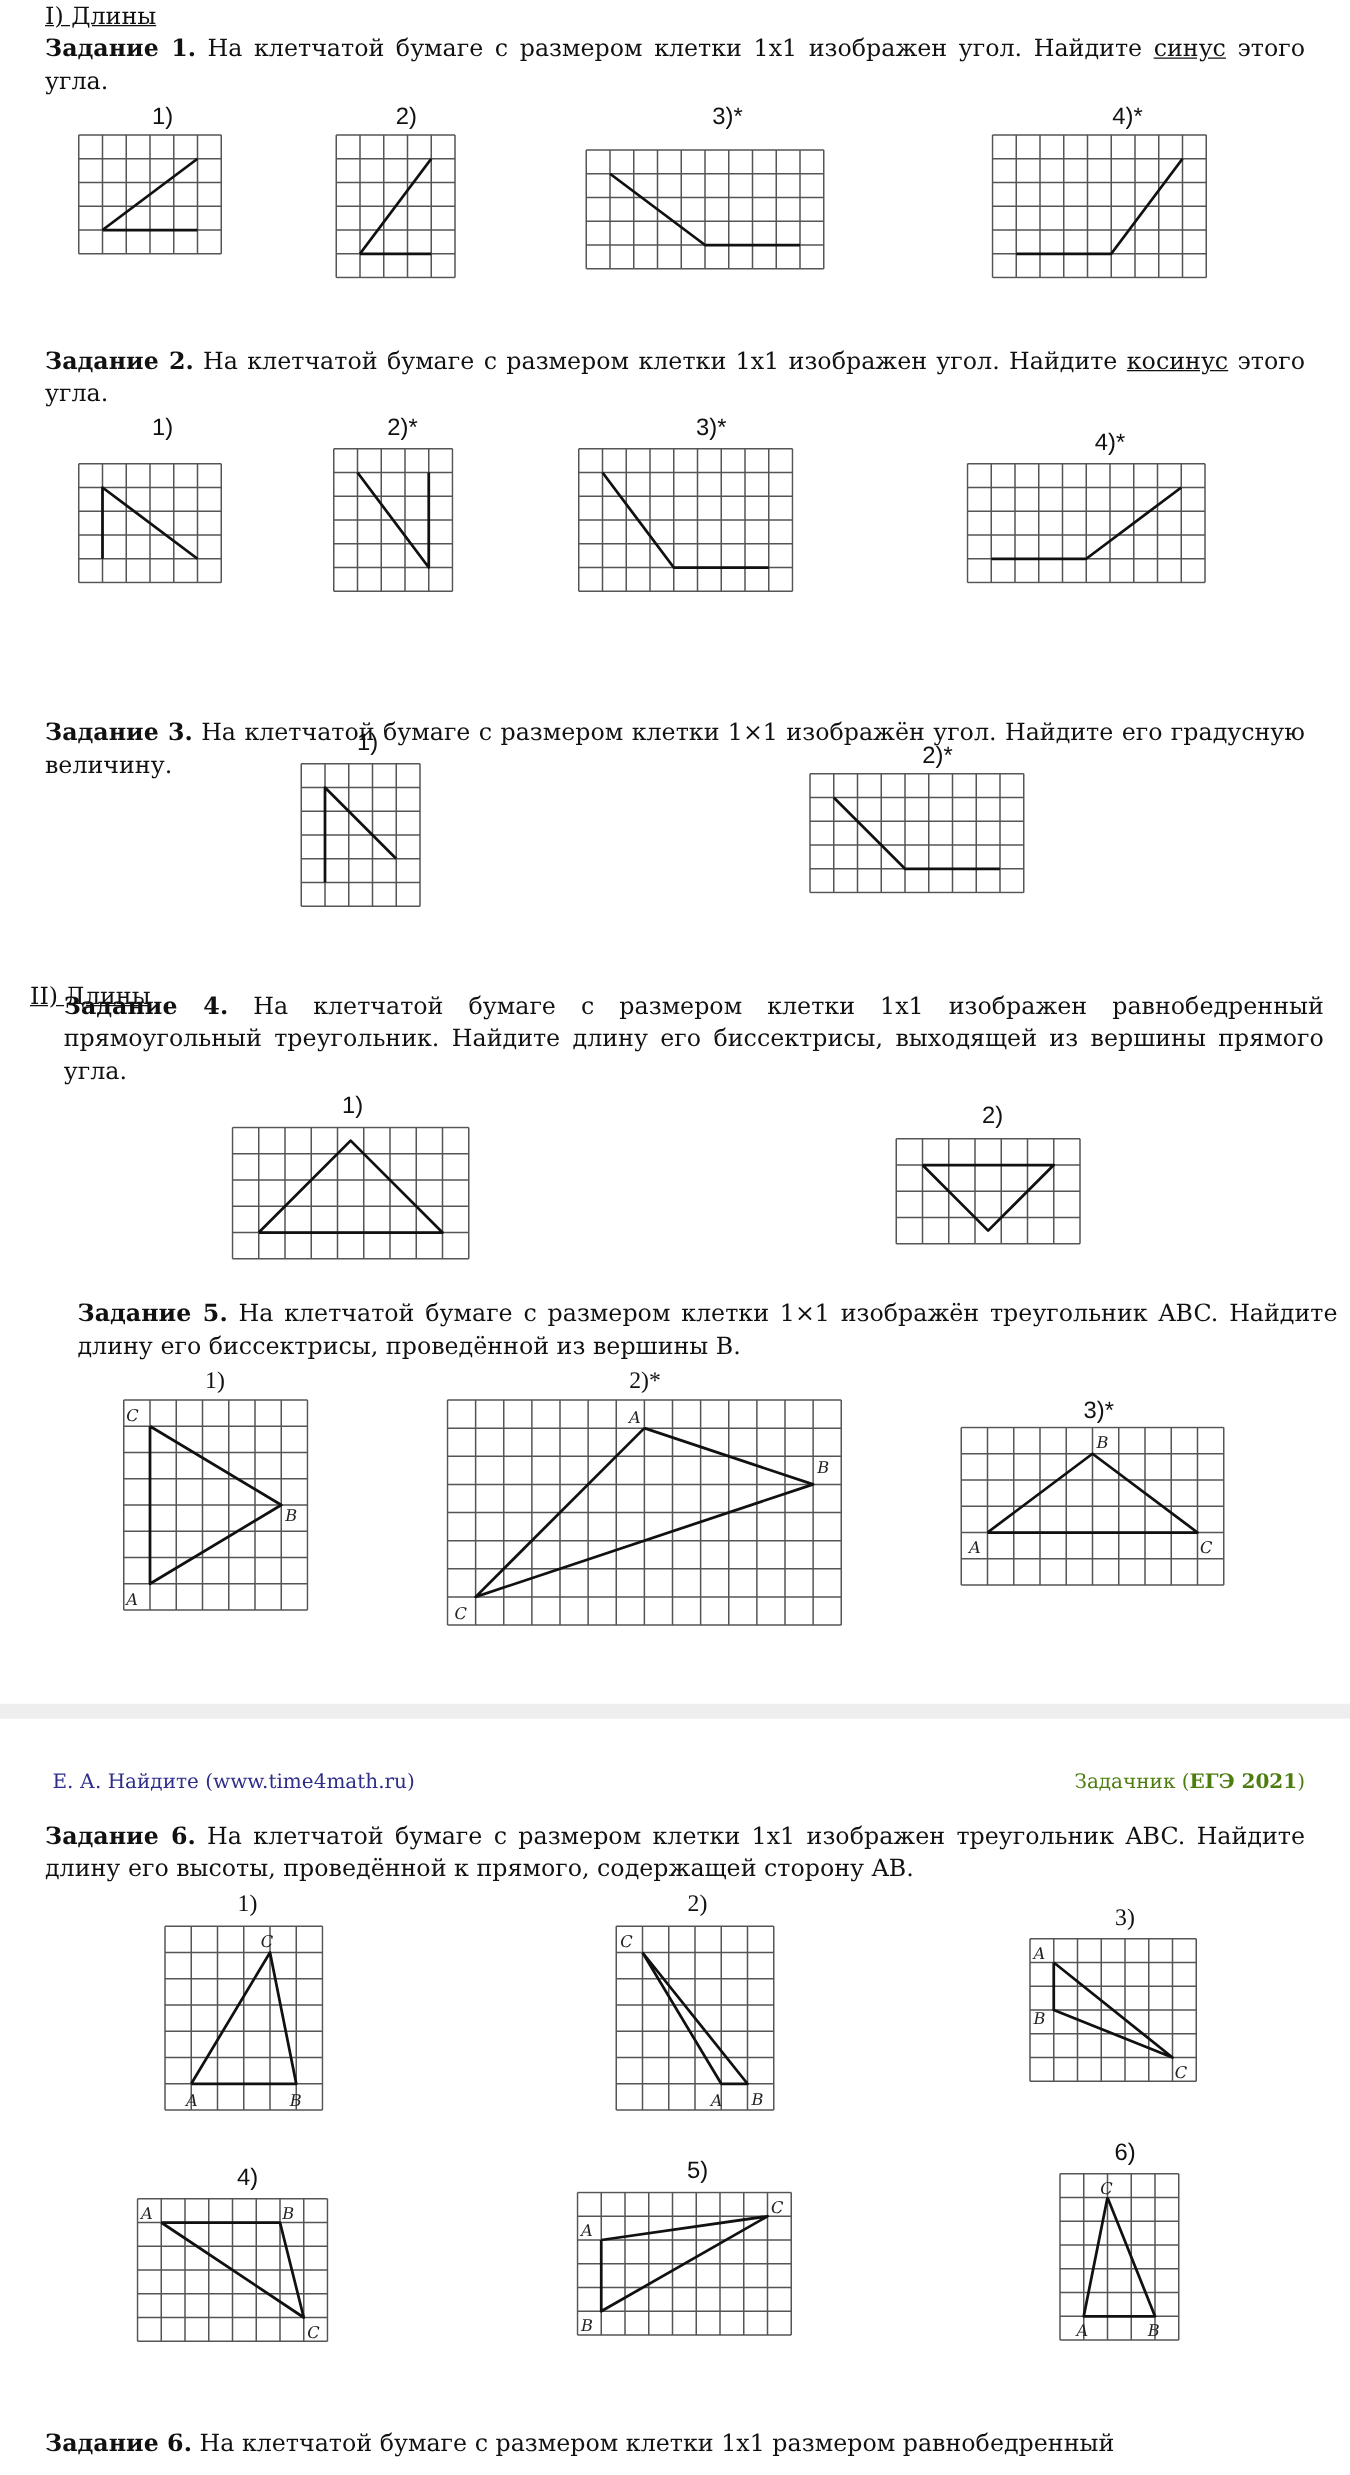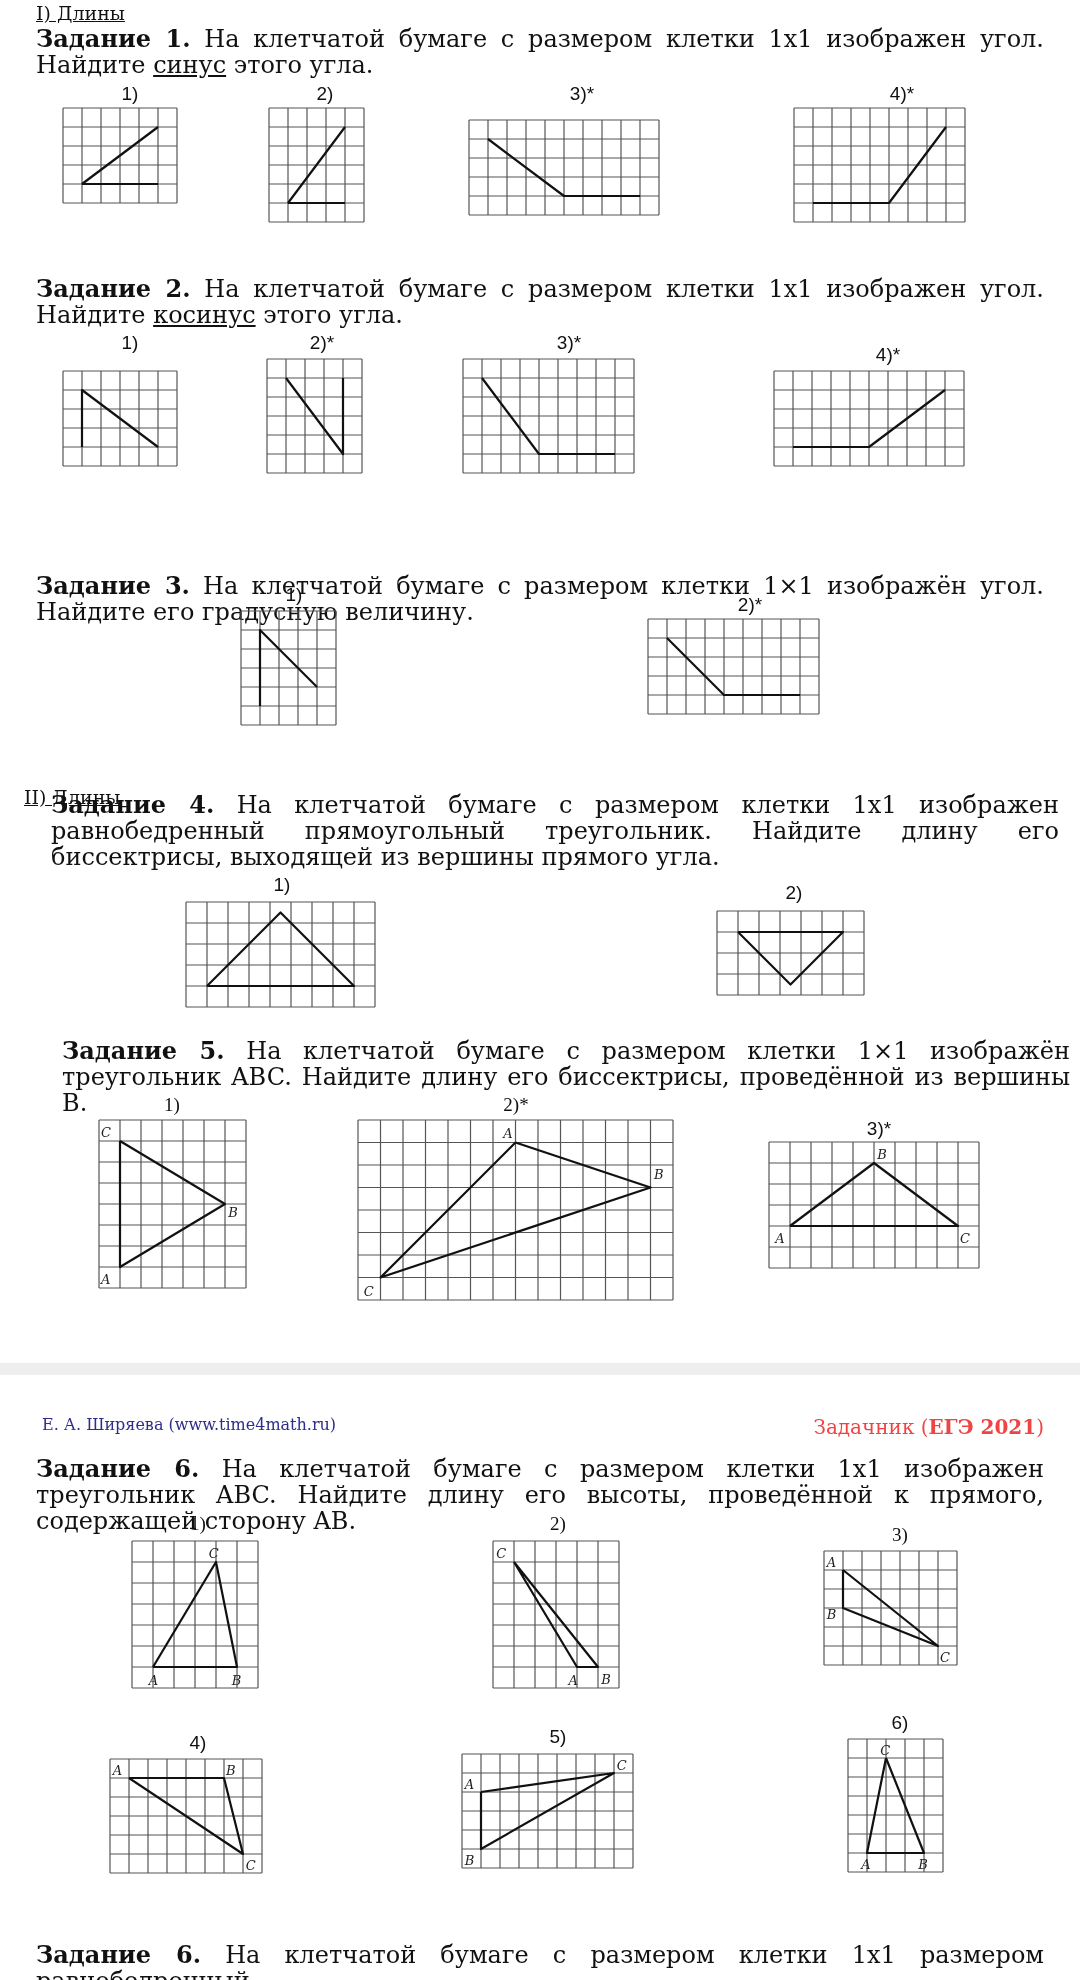--- a/index.html
+++ b/index.html
@@ -1,29 +1,29 @@
 <!DOCTYPE html>
 <html><head>
 <meta charset="utf-8">
 <style>
   html,body{margin:0;padding:0;background:#fff;}
   body{width:1080px;height:1980px;position:relative;overflow:hidden;font-family:"DejaVu Serif","Liberation Serif",serif;color:#111;}
   .abs{position:absolute;}
   .section{font-size:19px;text-decoration:underline;}
-  .task{font-size:24px;line-height:26px;text-align:justify;}
+  .task{font-size:19px;line-height:26px;text-align:justify;}
   .task b{font-weight:bold;}
   .u{text-decoration:underline;}
   .lbl{font-size:19px;text-align:center;width:60px;margin-left:-30px;font-family:"Liberation Sans","DejaVu Sans",sans-serif;}
   .lbl.serif{font-family:"Liberation Serif",serif;}
   svg.grid line.g{stroke:#555;stroke-width:1.2;}
   svg.grid .fig{stroke:#111;stroke-width:2.2;fill:none;stroke-linejoin:round;}
   svg.grid text{font-family:"DejaVu Serif",serif;font-style:italic;font-size:13px;fill:#222;}
   .break{position:absolute;left:0;width:1080px;top:1363px;height:12px;background:#eeeeee;}
   .hdr-left{font-size:16px;color:#2e2e8a;}
-  .hdr-right{font-size:20px;color:#ef4444;}
+  .hdr-right{font-size:16px;color:#4d7c0f;}
 </style>
 </head>
 <body>
 
 <div class="abs section" style="left:36px;top:2px;">I) Длины</div>
 
 <div class="abs task" style="left:36px;top:26px;width:1008px;">
   <b>Задание 1.</b><span> На клетчатой бумаге с размером клетки 1x1 изображен угол. Найдите </span><span class="u">синус</span><span> этого угла.</span>
 </div>
 
@@ -379,21 +379,21 @@
       <line class="g" y1="126" y2="126" x1="0" x2="210"></line>
       <polyline class="fig" points="21,84 105,21 189,84 21,84"></polyline>
       <text x="108.15" y="16.8">B</text>
       <text x="6.3" y="100.8">A</text>
       <text x="191.1" y="100.8">C</text>
     </g>
   </svg>
 
 <div class="break"></div>
 
-<div class="abs hdr-left" style="left:42px;top:1415px;">Е. А. Ширяева (www.time4math.ru)</div>
+<div class="abs hdr-left" style="left:42px;top:1415px;">Е. А. Найдите (www.time4math.ru)</div>
 <div class="abs hdr-right" style="right:36px;top:1415px;"><span>Задачник (</span><b>ЕГЭ 2021</b><span>)</span></div>
 
 <div class="abs task" style="left:36px;top:1456px;width:1008px;">
   <b>Задание 6.</b><span> На клетчатой бумаге с размером клетки 1x1 изображен треугольник ABC. Найдите длину его высоты, проведённой к прямого, содержащей сторону AB.</span>
 </div>
 <div class="abs lbl serif" style="left:198px;top:1513px;">1)</div>
 <svg class="abs grid" id="g6_1" style="left:131px;top:1540px;" width="128" height="149">
     <g transform="translate(1,1)">
       <line class="g" x1="0" x2="0" y1="0" y2="147"></line>
       <line class="g" x1="21" x2="21" y1="0" y2="147"></line>

